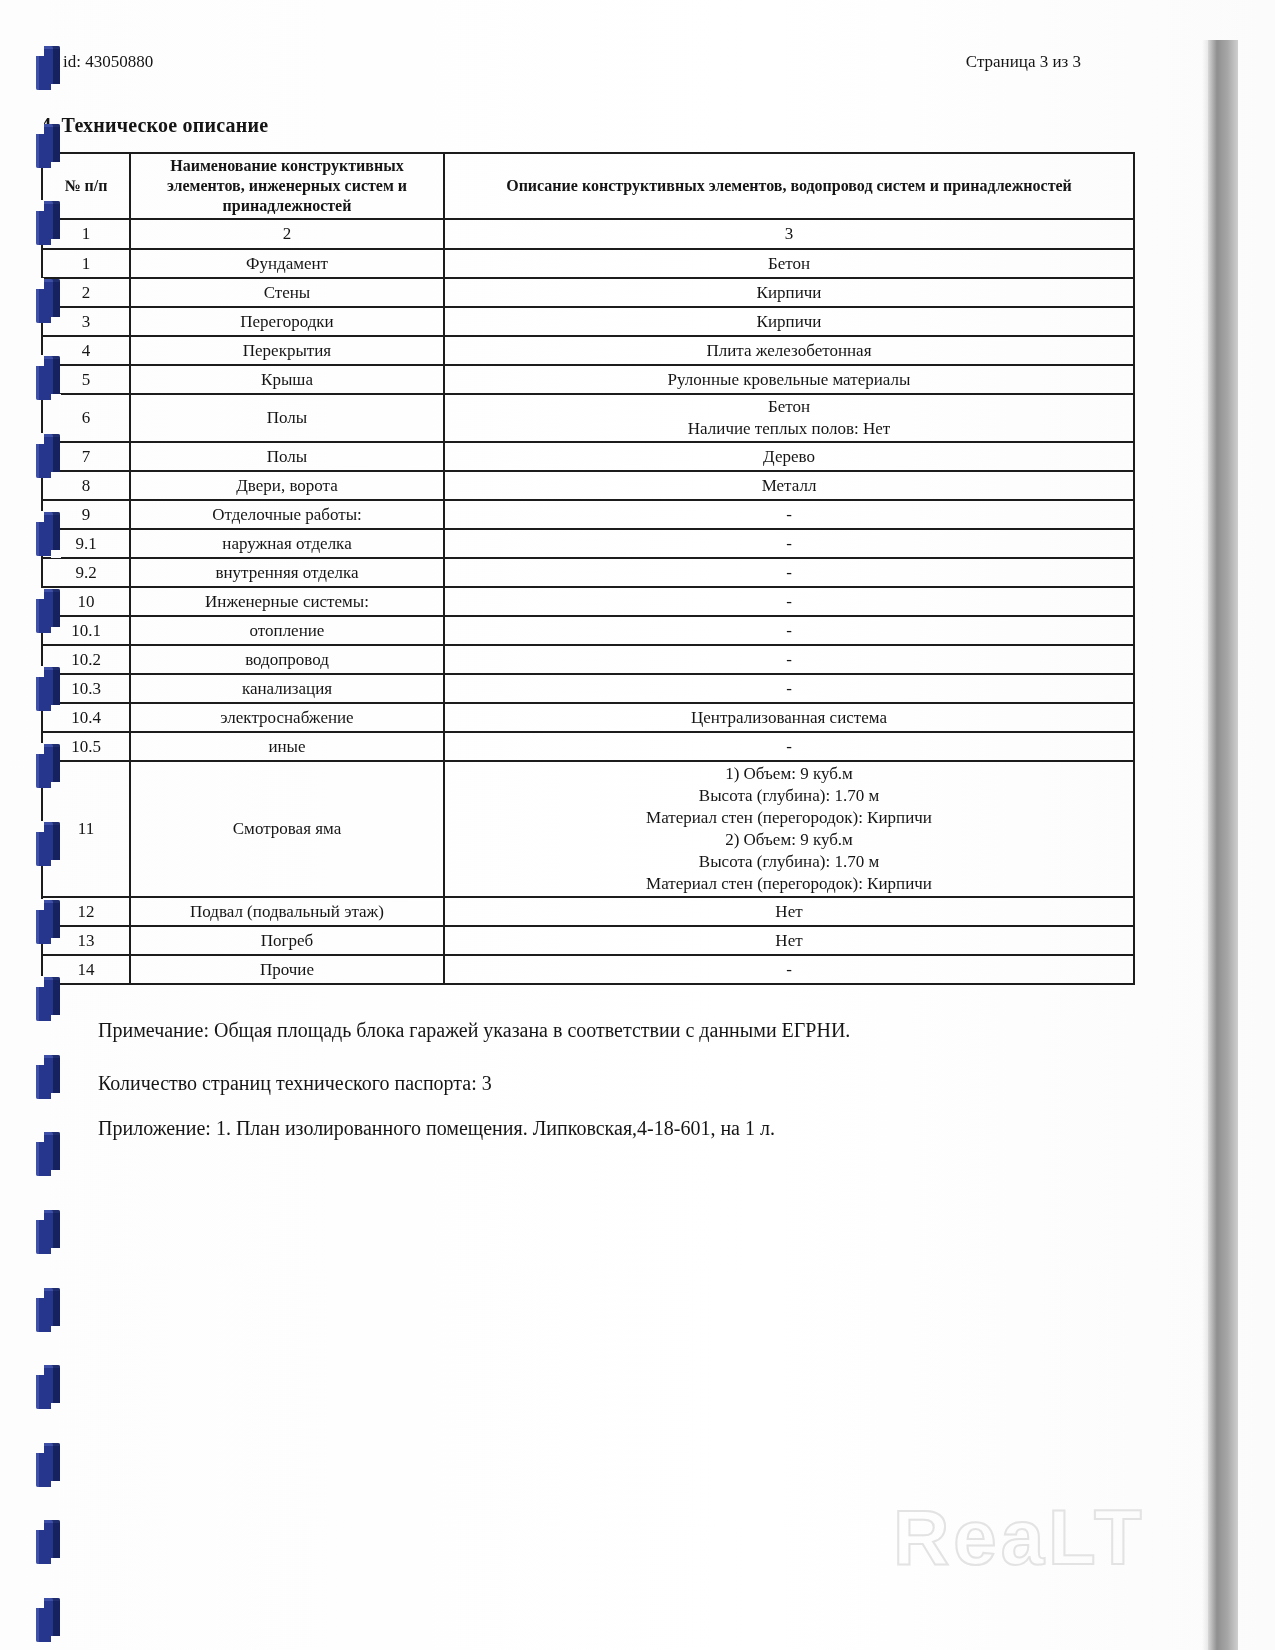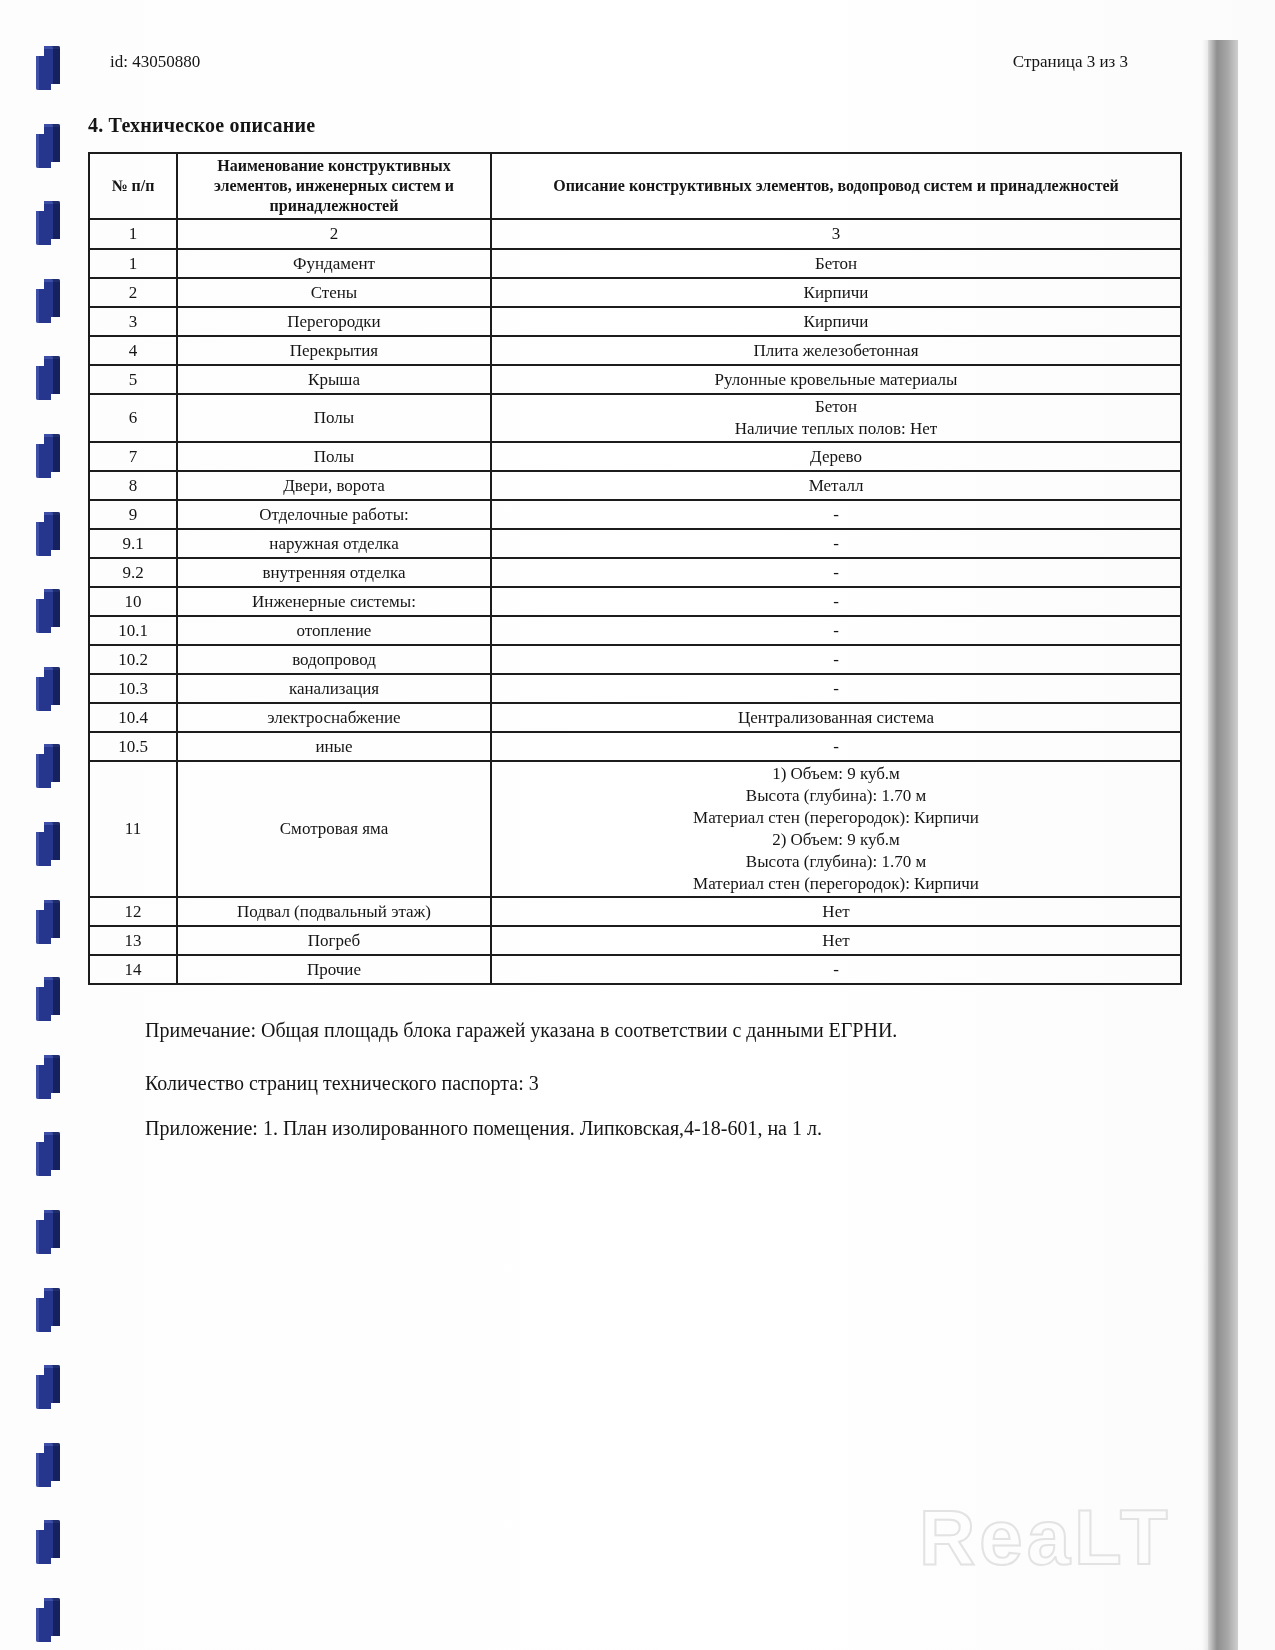--- a/index.html
+++ b/index.html
@@ -29,21 +29,21 @@
   
   .edge-strip{
     position:absolute;left:1208px;top:40px;width:30px;height:1610px;z-index:3;
     background:linear-gradient(90deg,#d8d8d8 0%,#8f8f8f 30%,#a7a7a7 65%,#cfcfcf 100%);
   }
   .edge-strip::before{
     content:"";position:absolute;left:-6px;top:0;width:6px;height:100%;
     background:linear-gradient(90deg,rgba(0,0,0,0),rgba(0,0,0,.08));
   }
   
-  .content{position:relative;margin-left:88px;width:1050px;z-index:2;}
+  .content{position:relative;width:1050px;z-index:2;padding-left:41px;}
   .top-row{display:flex;align-items:baseline;padding-top:52px;font-size:17px;}
   .doc-id{margin-left:22px;white-space:nowrap;}
   .page-num{flex:1;text-align:right;margin-right:10px;white-space:nowrap;}
   .section-title{margin-top:42px;text-align:left;font-size:20px;font-weight:bold;letter-spacing:.2px;}
   
   table.tech{
     margin-top:15px;width:1050px;border-collapse:collapse;table-layout:fixed;
     font-size:17px;
   }
   table.tech td,table.tech th{
@@ -62,21 +62,21 @@
   td.c-desc{text-align:center;line-height:22px;}
   td.c-desc div{line-height:22px;}
   
   .notes{margin-left:57px;font-size:20px;}
   .note-line{margin-top:0;}
   .note-1{margin-top:34px;}
   .note-2{margin-top:30px;}
   .note-3{margin-top:22px;}
   
   .watermark{
-    position:absolute;left:919px;top:1492px;z-index:1;
+    position:absolute;left:893px;top:1492px;z-index:1;
     font-family:"Liberation Sans","DejaVu Sans",sans-serif;
     font-size:78px;font-weight:bold;letter-spacing:4px;
     color:rgba(255,255,255,0);
     -webkit-text-stroke:2px #e3e3e3;
     white-space:nowrap;
   }
 </style>
 </head>
 <body>
 

